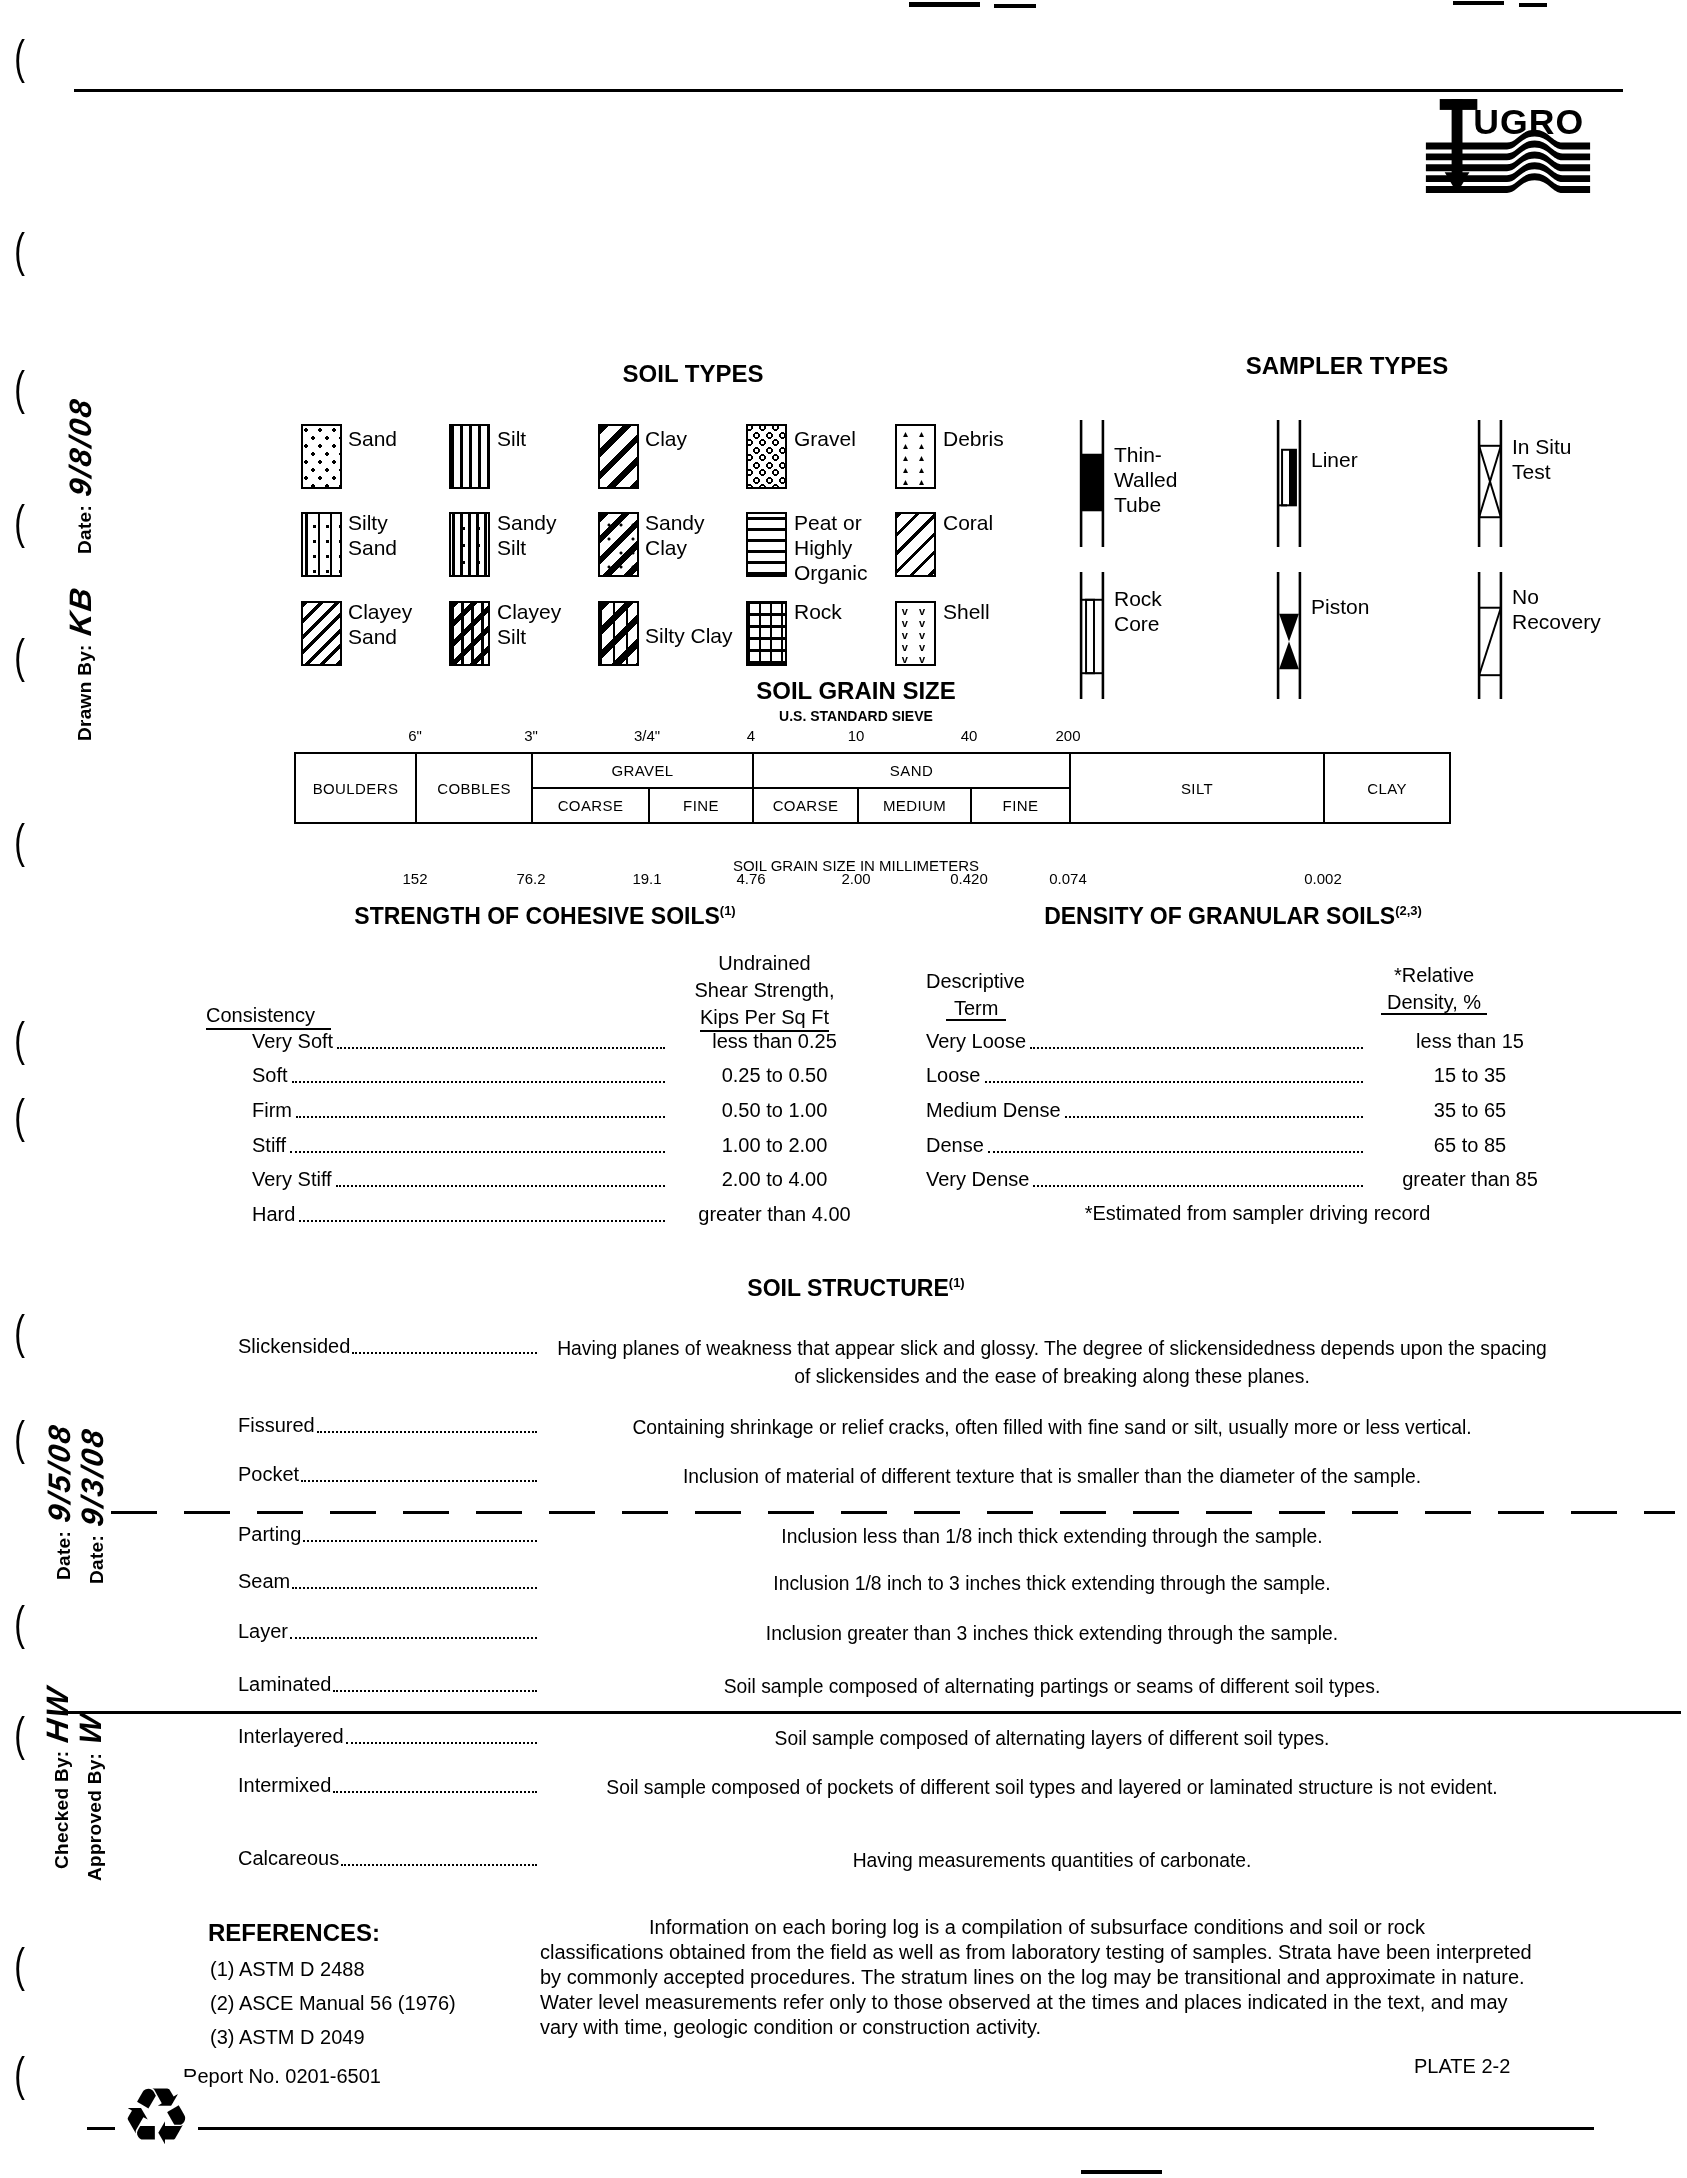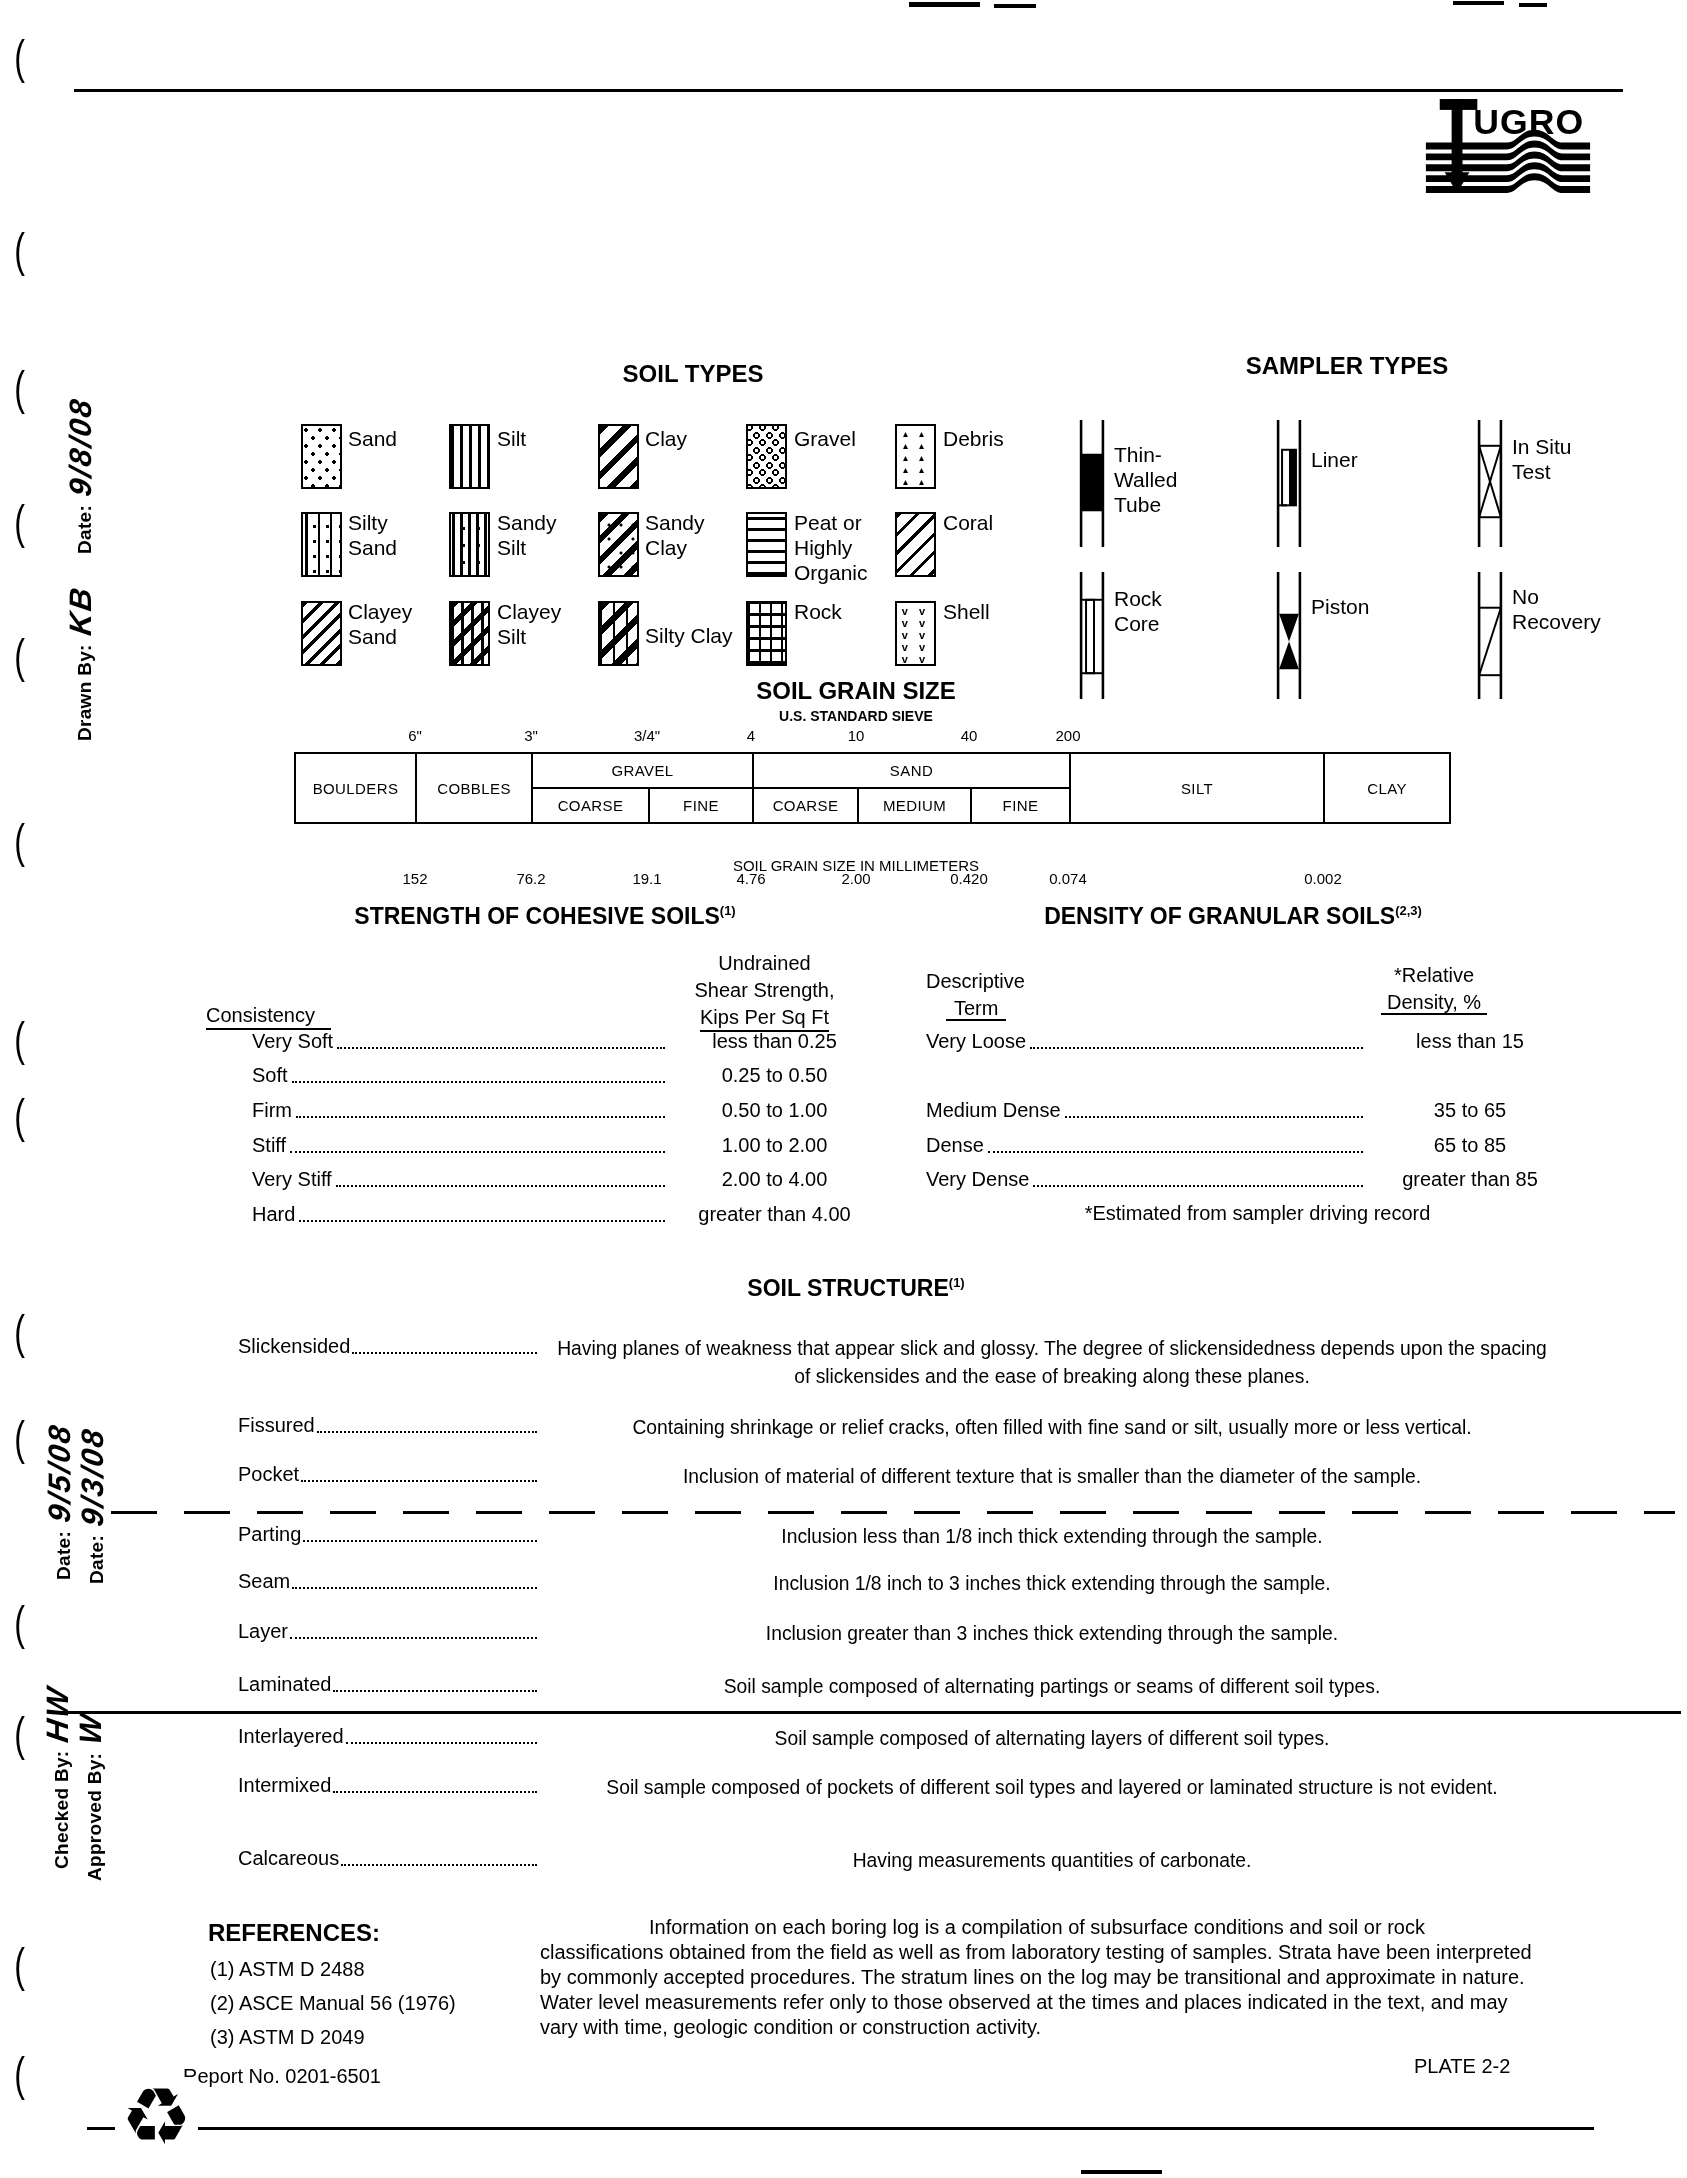--- a/index.html
+++ b/index.html
@@ -326,20 +326,25 @@
   </div>
   <div class="abs ctr" style="left:1320px;top:962px;width:228px;font-size:20px;line-height:27px;">
     <div>*Relative</div>
     <div><span class="ul" style="padding:0 6px;">Density, %</span></div>
   </div>
   <div class="lrow" style="left:926px;top:1030px;width:648px;">
     <span class="term">Very Loose</span>
       <span class="leader"></span>
       <span class="val" style="flex-basis:208px;">less than 15</span>
   </div>
+  <div class="lrow" style="left:926px;top:1064px;width:648px;">
+    <span class="term">Loose</span>
+      <span class="leader"></span>
+      <span class="val" style="flex-basis:208px;">15 to 35</span>
+  </div>
   <div class="lrow" style="left:926px;top:1099px;width:648px;">
     <span class="term">Medium Dense</span>
       <span class="leader"></span>
       <span class="val" style="flex-basis:208px;">35 to 65</span>
   </div>
   <div class="lrow" style="left:926px;top:1134px;width:648px;">
     <span class="term">Dense</span>
       <span class="leader"></span>
       <span class="val" style="flex-basis:208px;">65 to 85</span>
   </div>

